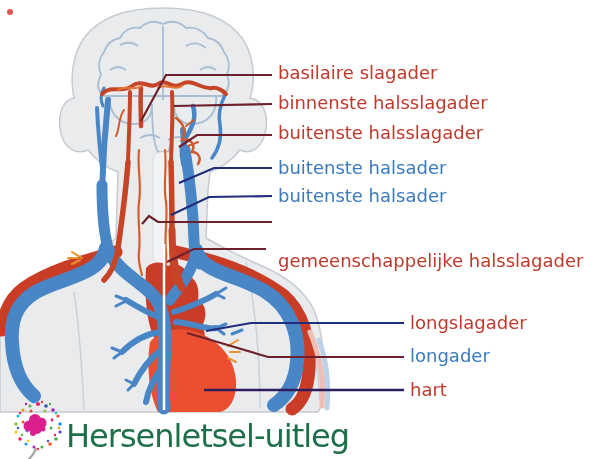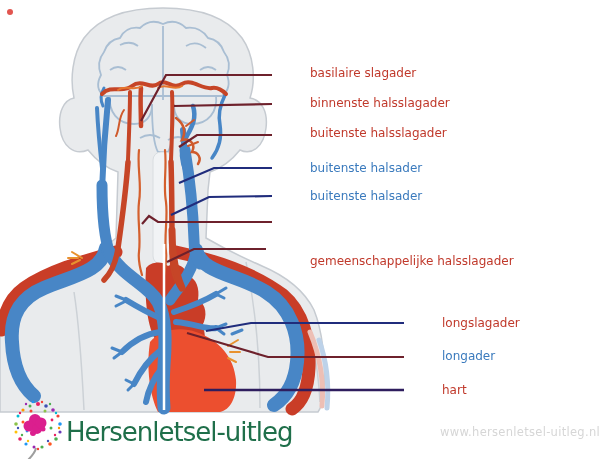--- a/index.html
+++ b/index.html
@@ -2,26 +2,26 @@
 <html style="--artery: #c0392b; --vein: #3a7abd; --leader-artery: #6e212c; --leader-vein: #202c7c; --leader-heart: #2e1d5e; --brand: #1f6f4a; --site: #d6d6d6;"><head>
 <meta charset="utf-8">
 <style>
   html,body{margin:0;padding:0;background:#fff;}
   .stage{
     position:relative;width:612px;height:459px;background:#ffffff;overflow:hidden;
     font-family:"DejaVu Sans","Liberation Sans",sans-serif;
   }
   .fig{position:absolute;left:0;top:0;}
   .label{
-    position:absolute;white-space:nowrap;font-size:12px;line-height:20px;font-weight:normal;margin-left:32px;
+    position:absolute;white-space:nowrap;font-size:18px;line-height:20px;font-weight:normal;
   }
   .label.artery{color:var(--artery,#c0392b);}
   .label.vein{color:var(--vein,#3a7abd);}
   .brand{
-    position:absolute;left:66px;top:417px;font-size:26px;letter-spacing:-1px;
+    position:absolute;left:66px;top:417px;font-size:32px;letter-spacing:-1px;
     color:var(--brand,#1f6f4a);white-space:nowrap;
   }
   .site{
     position:absolute;right:12px;top:425px;font-size:11.5px;color:var(--site,#d6d6d6);
     white-space:nowrap;letter-spacing:0.3px;
   }
 </style>
 </head>
 <body>
 
@@ -206,15 +206,14 @@
         <circle cx="21" cy="28" r="5.5"></circle>
         <circle cx="29" cy="31" r="5"></circle>
       <circle cx="33" cy="25" r="5.5"></circle>
         <circle cx="25" cy="35" r="3"></circle>
         <circle cx="35" cy="31" r="2.5"></circle>
     </g>
     <path d="M28,50 C27,55 24,58 20,62" stroke="#9e9e9e" stroke-width="2" fill="none"></path>
   </svg>
 
   <div class="brand">Hersenletsel-uitleg</div>
-  <div class="site">www.hersenletsel-uitleg.nl</div>
 
 </div>
 
 </body></html>

